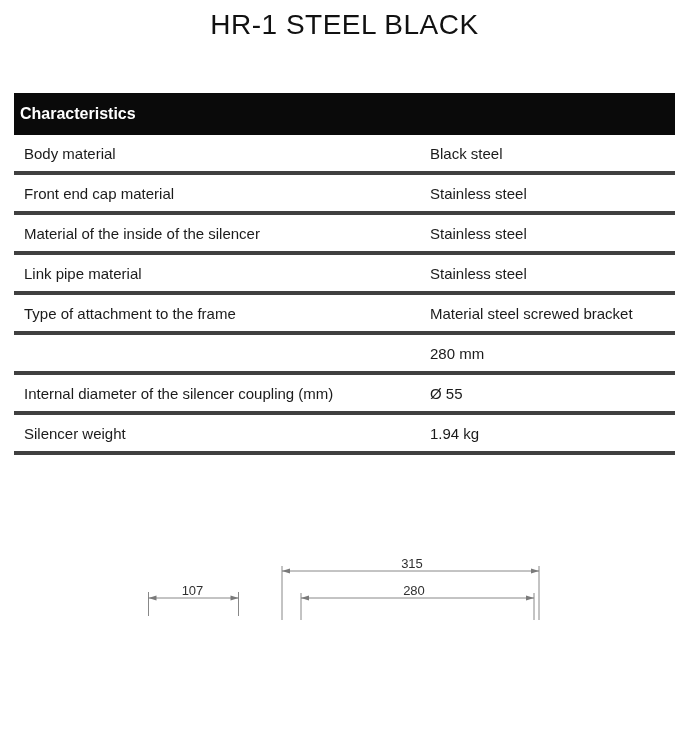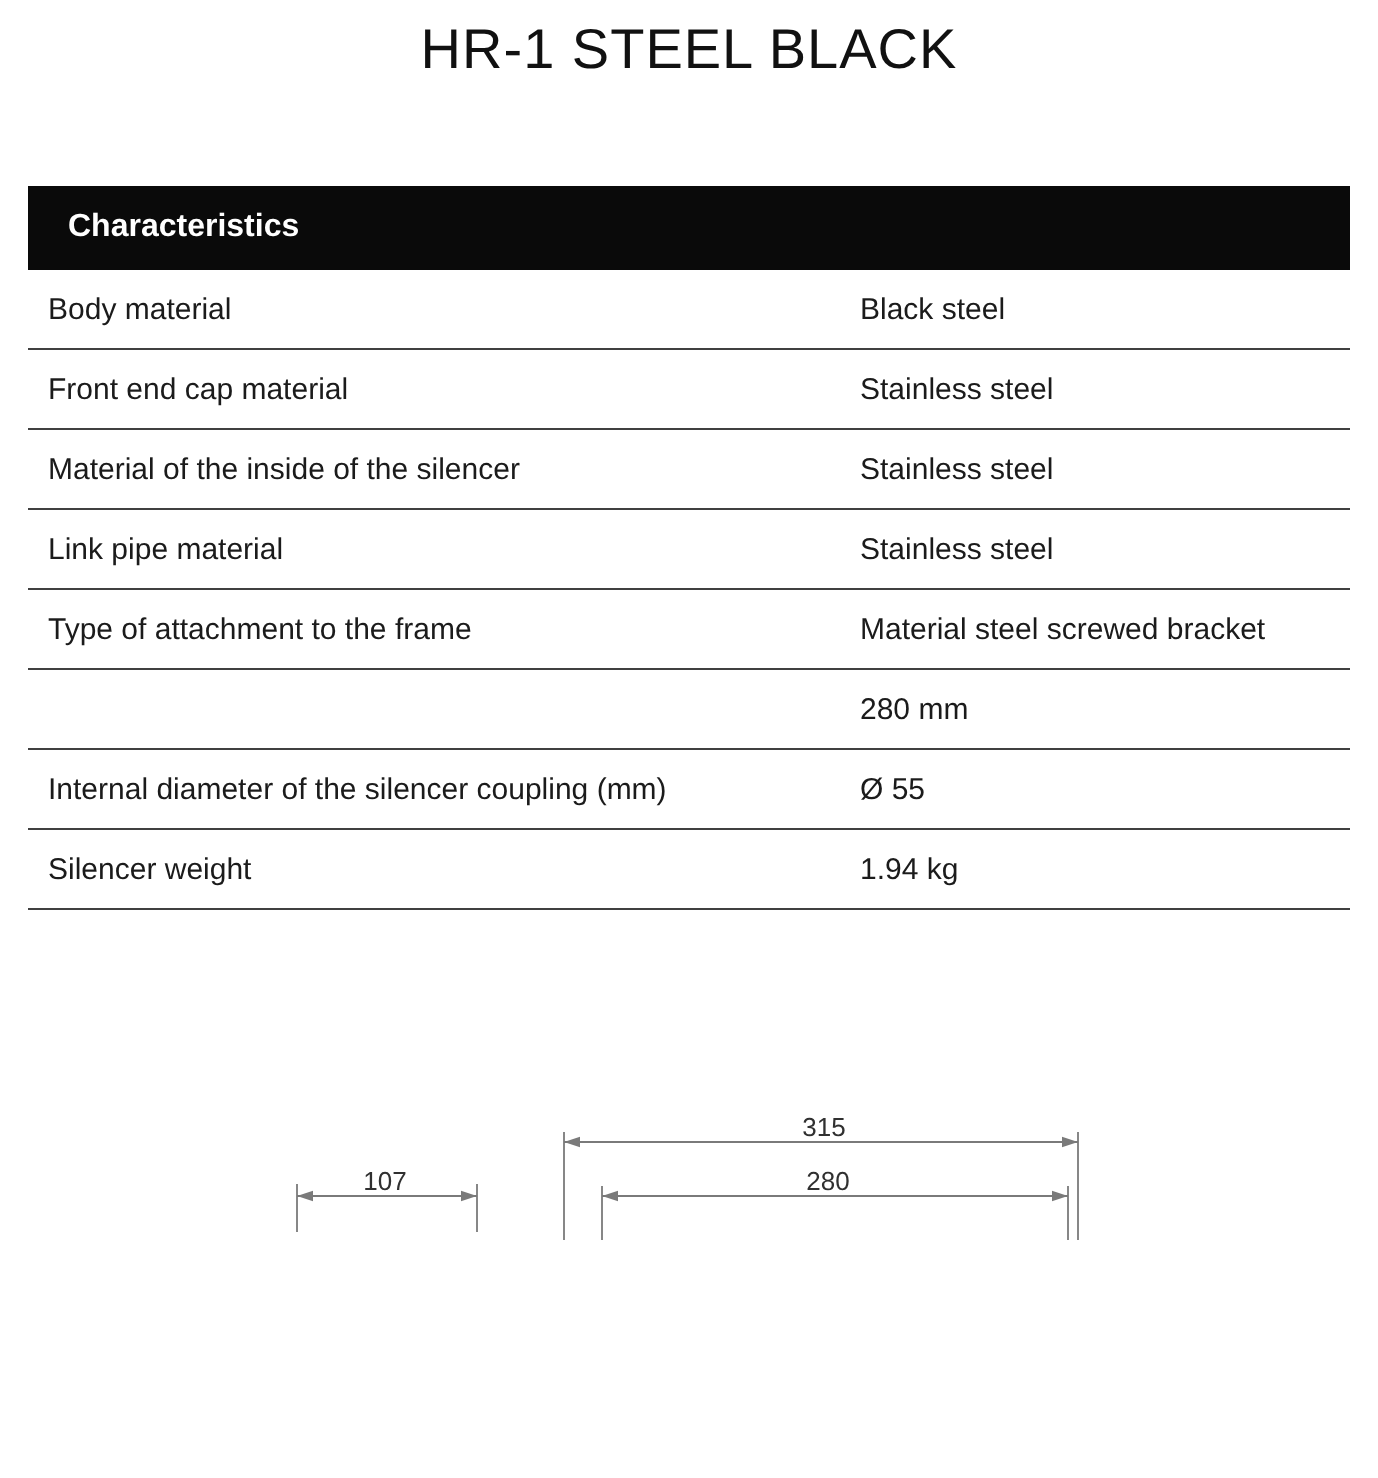--- a/index.html
+++ b/index.html
@@ -30,27 +30,27 @@
     width: 661px;
   }
   .spec-header {
     box-sizing: border-box;
     height: 42px;
     background: #0a0a0a;
     color: #ffffff;
     font-size: 16px;
     font-weight: 700;
     line-height: 42px;
-    padding-left: 20px;
+    padding-left: 6px;
   }
   .spec-row {
     box-sizing: border-box;
     position: relative;
     height: 40px;
-    border-bottom: 1px solid #404040;
+    border-bottom: 4px solid #404040;
     font-size: 15px;
   }
   .spec-label {
     position: absolute;
     left: 10px;
     top: 50%;
     transform: translateY(-50%);
     white-space: nowrap;
   }
   .spec-value {

